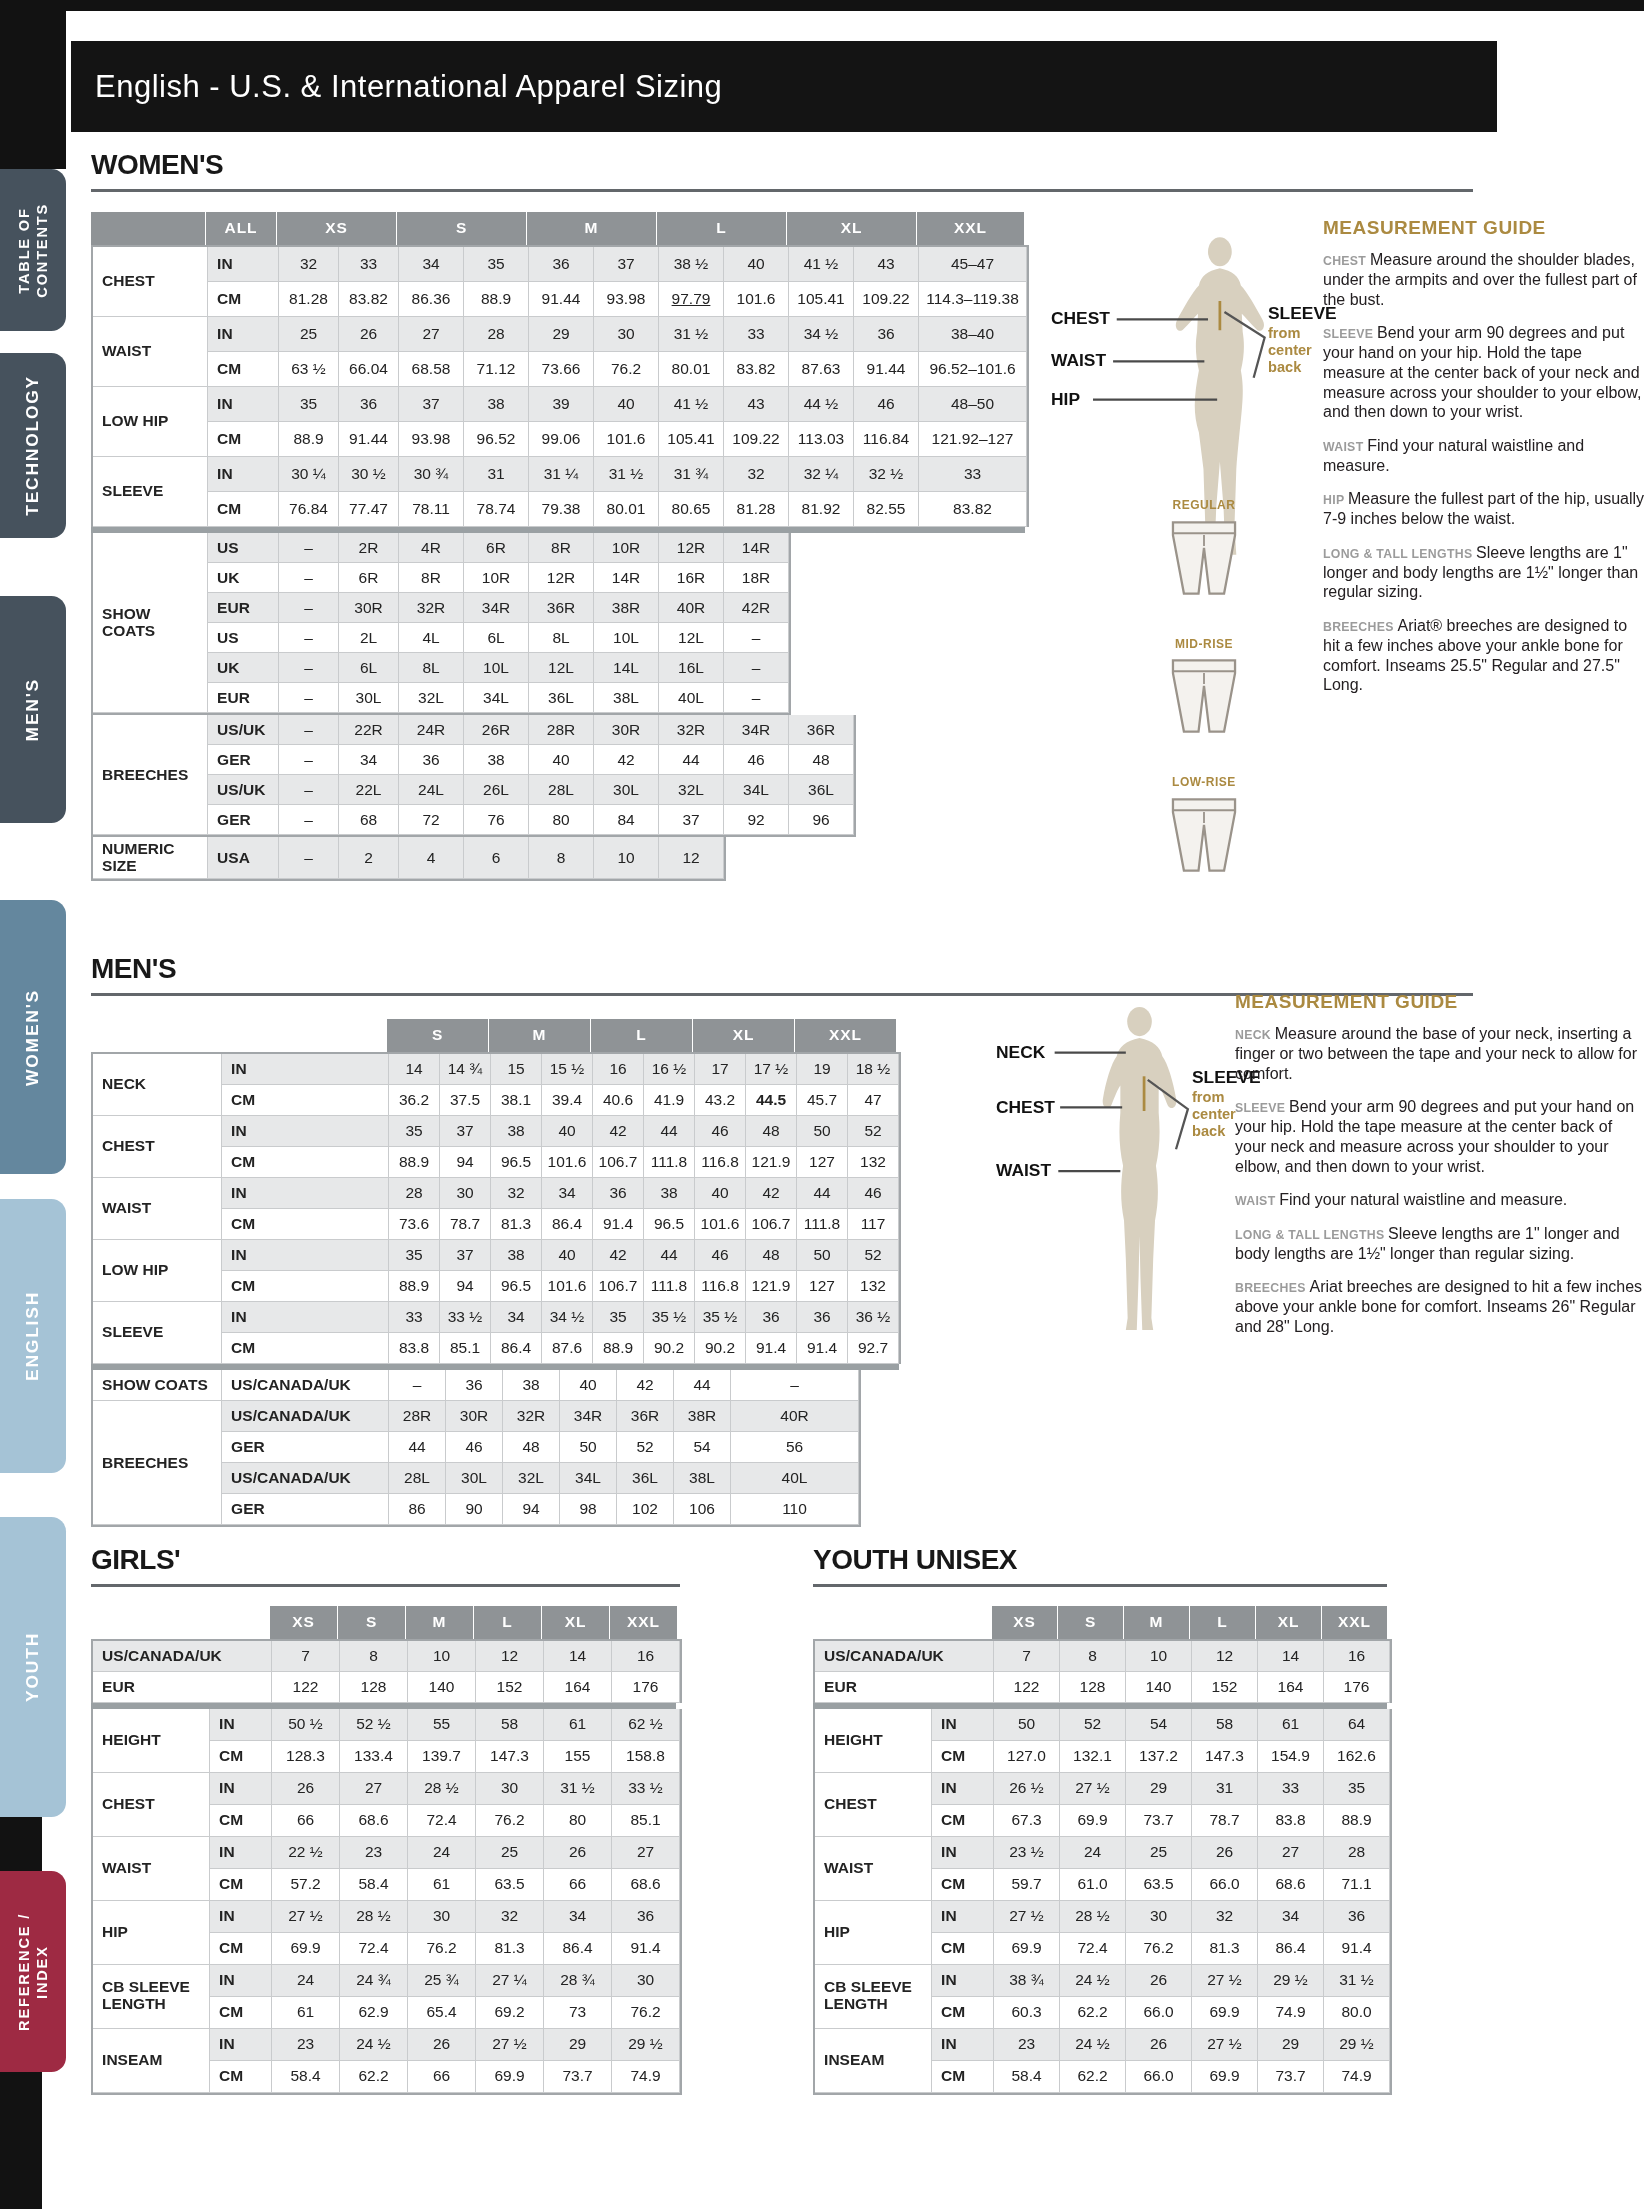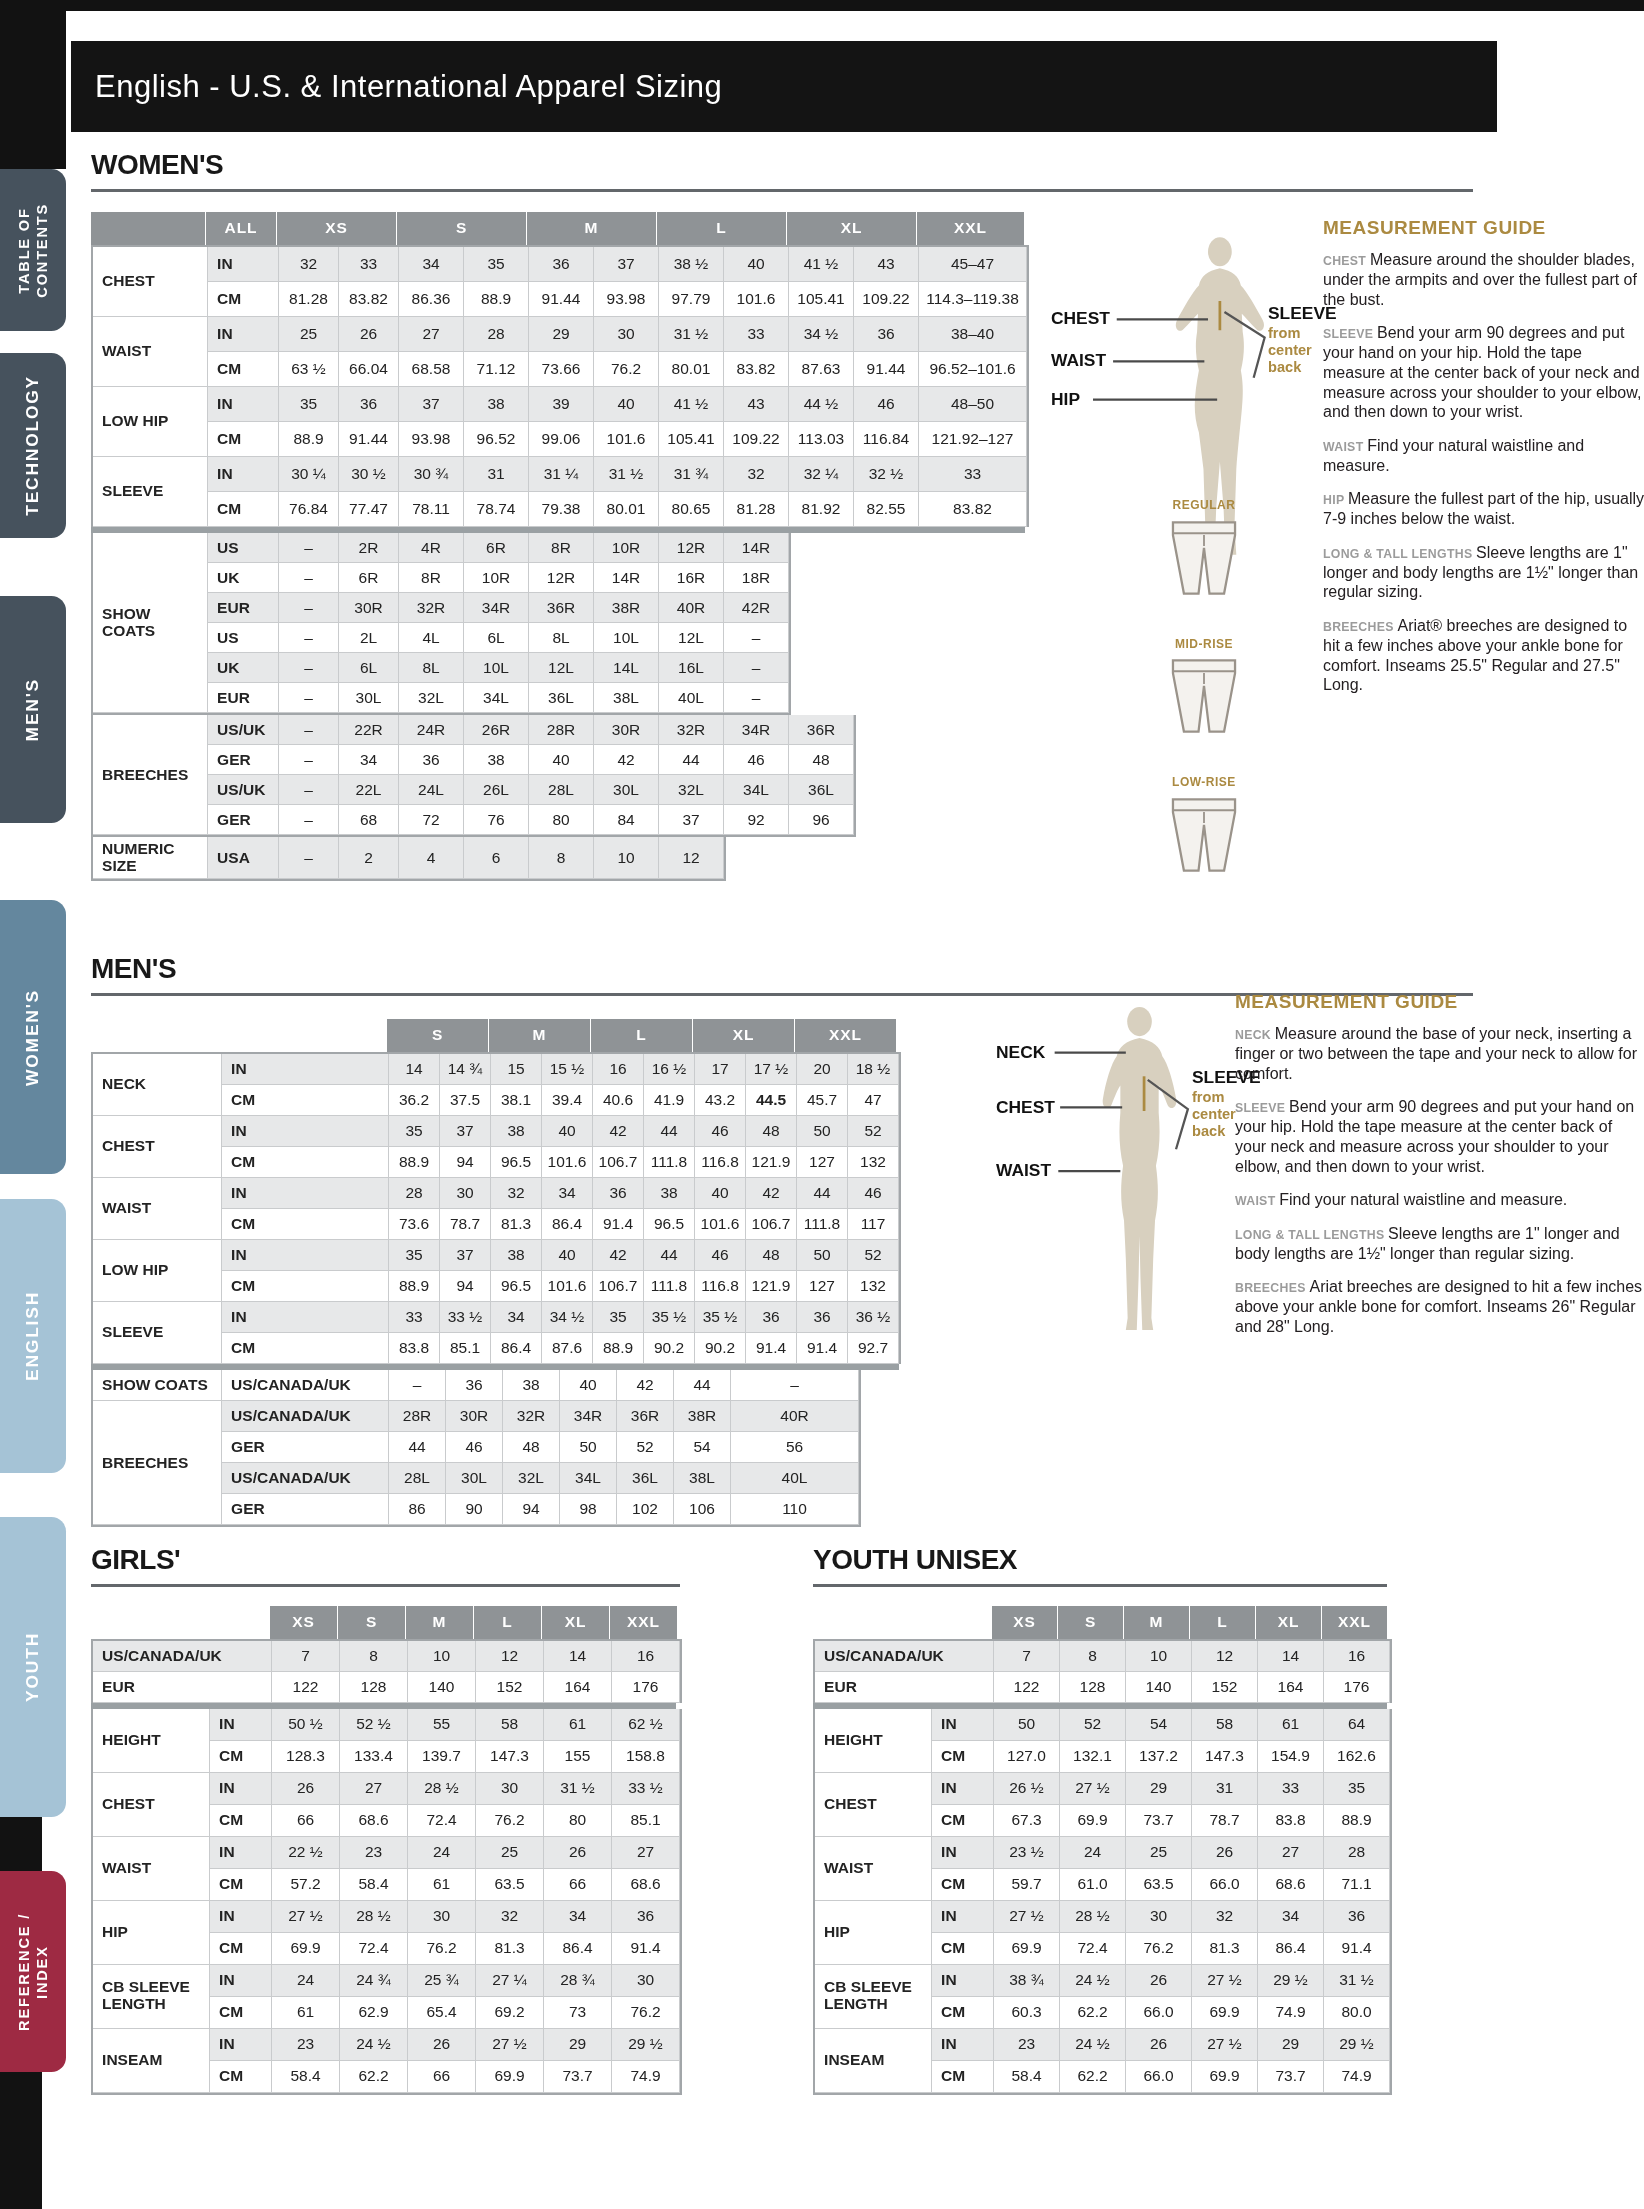--- a/index.html
+++ b/index.html
@@ -130,21 +130,21 @@
         <div class="c val sh" style="grid-area: 1 / 11;">41 ½</div>
         <div class="c val sh" style="grid-area: 1 / 12;">43</div>
         <div class="c val sh" style="grid-area: 1 / 13;">45–47</div>
         <div class="c unit wh" style="grid-area: 2 / 2;">CM</div>
         <div class="c val wh" style="grid-area: 2 / 3;">81.28</div>
         <div class="c val wh" style="grid-area: 2 / 4;">83.82</div>
         <div class="c val wh" style="grid-area: 2 / 5;">86.36</div>
         <div class="c val wh" style="grid-area: 2 / 6;">88.9</div>
         <div class="c val wh" style="grid-area: 2 / 7;">91.44</div>
         <div class="c val wh" style="grid-area: 2 / 8;">93.98</div>
-        <div class="c val wh" style="grid-area: 2 / 9;">97.79</div>
+        <div class="c val wh" style="grid-area: 2 / 9; text-decoration: underline;">97.79</div>
         <div class="c val wh" style="grid-area: 2 / 10;">101.6</div>
         <div class="c val wh" style="grid-area: 2 / 11;">105.41</div>
         <div class="c val wh" style="grid-area: 2 / 12;">109.22</div>
         <div class="c val wh" style="grid-area: 2 / 13;">114.3–119.38</div>
         <div class="c lab" style="grid-area: 3 / 1 / span 2;">WAIST</div>
         <div class="c unit sh" style="grid-area: 3 / 2;">IN</div>
         <div class="c val sh" style="grid-area: 3 / 3;">25</div>
         <div class="c val sh" style="grid-area: 3 / 4;">26</div>
         <div class="c val sh" style="grid-area: 3 / 5;">27</div>
         <div class="c val sh" style="grid-area: 3 / 6;">28</div>
@@ -398,21 +398,21 @@
         <div class="c lab" style="grid-area: 1 / 1 / span 2;">NECK</div>
         <div class="c unit sh" style="grid-area: 1 / 2;">IN</div>
         <div class="c val sh" style="grid-area: 1 / 3;">14</div>
         <div class="c val sh" style="grid-area: 1 / 4;">14 ¾</div>
         <div class="c val sh" style="grid-area: 1 / 5;">15</div>
         <div class="c val sh" style="grid-area: 1 / 6;">15 ½</div>
         <div class="c val sh" style="grid-area: 1 / 7;">16</div>
         <div class="c val sh" style="grid-area: 1 / 8;">16 ½</div>
         <div class="c val sh" style="grid-area: 1 / 9;">17</div>
         <div class="c val sh" style="grid-area: 1 / 10;">17 ½</div>
-        <div class="c val sh" style="grid-area: 1 / 11;">20</div>
+        <div class="c val sh" style="grid-area: 1 / 11;">19</div>
         <div class="c val sh" style="grid-area: 1 / 12;">18 ½</div>
         <div class="c unit wh" style="grid-area: 2 / 2;">CM</div>
         <div class="c val wh" style="grid-area: 2 / 3;">36.2</div>
         <div class="c val wh" style="grid-area: 2 / 4;">37.5</div>
         <div class="c val wh" style="grid-area: 2 / 5;">38.1</div>
         <div class="c val wh" style="grid-area: 2 / 6;">39.4</div>
         <div class="c val wh" style="grid-area: 2 / 7;">40.6</div>
         <div class="c val wh" style="grid-area: 2 / 8;">41.9</div>
         <div class="c val wh" style="grid-area: 2 / 9;">43.2</div>
         <div class="c val wh" style="grid-area: 2 / 10; font-weight: bold;">44.5</div>

